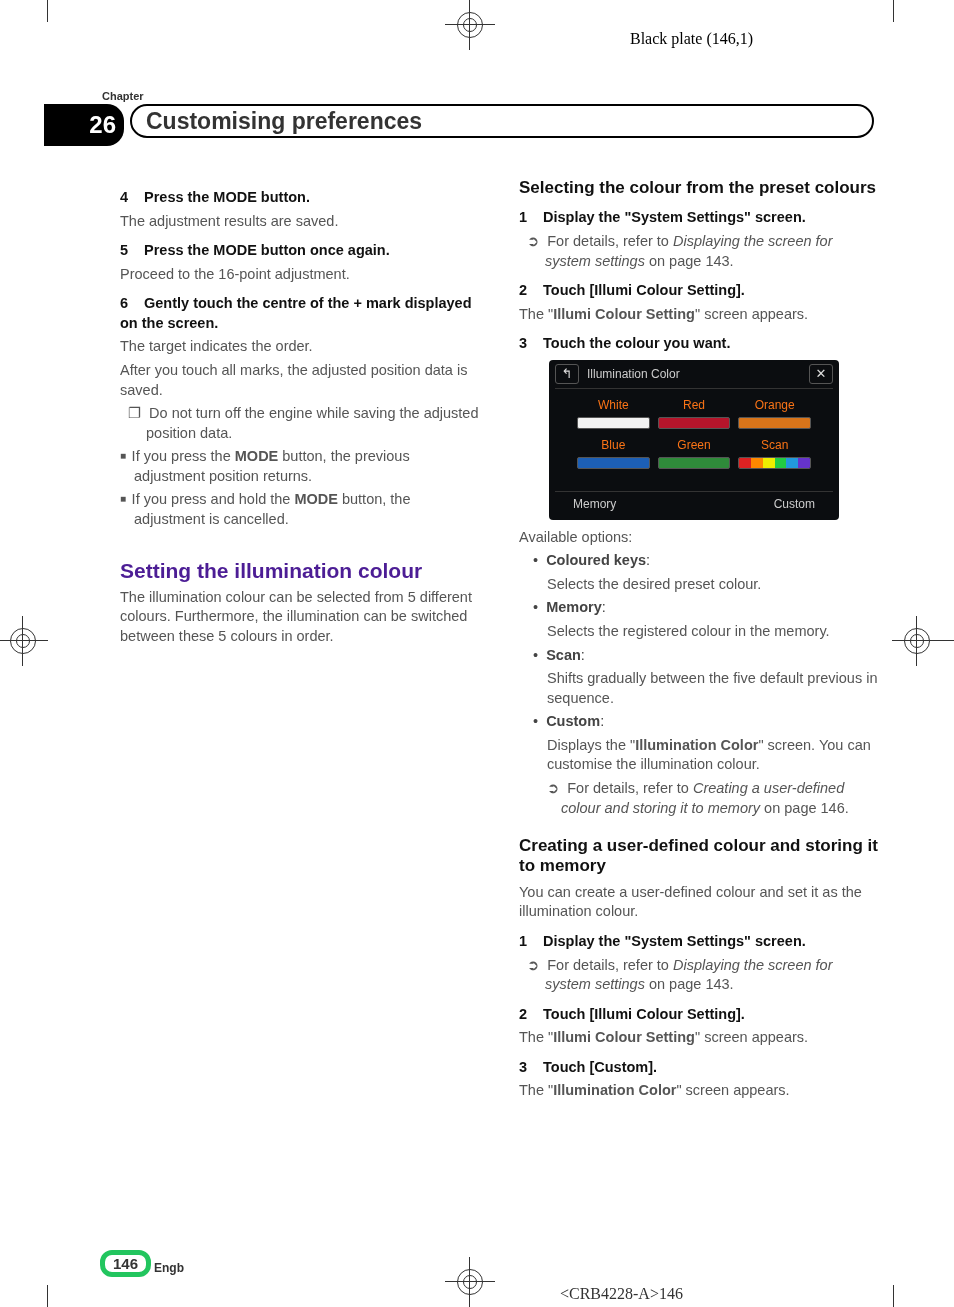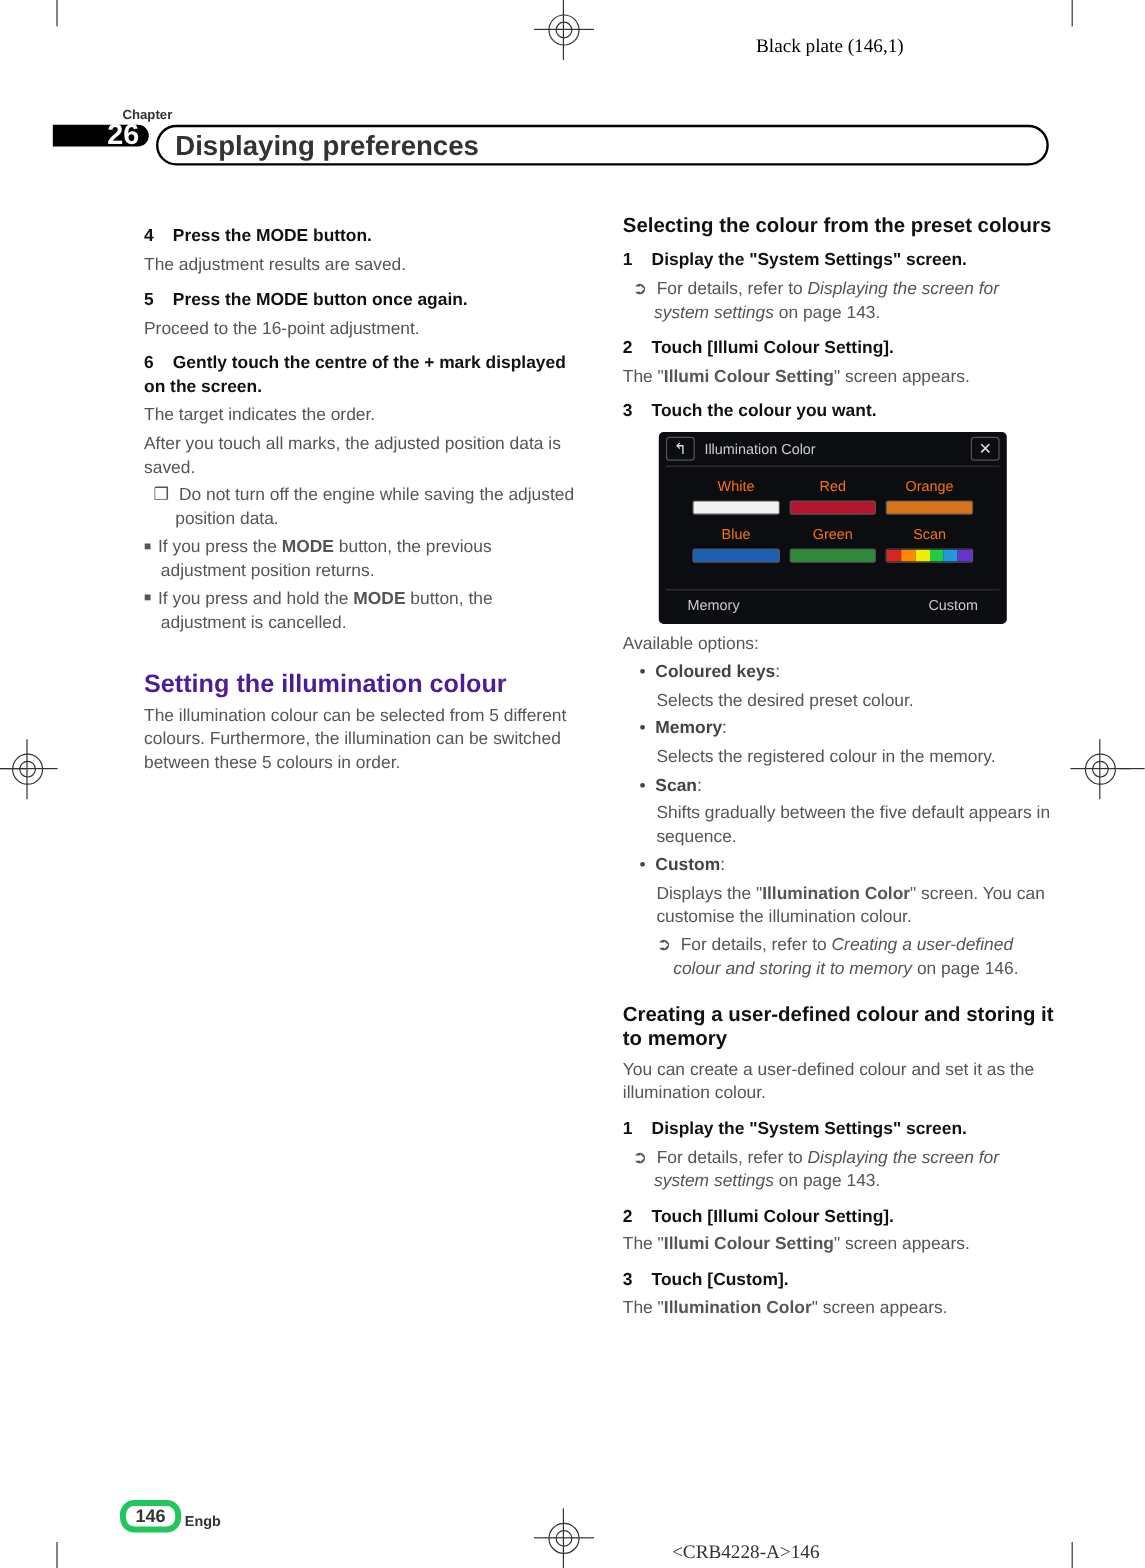--- a/index.html
+++ b/index.html
@@ -16,21 +16,21 @@
   .reg-mark { position:absolute; width:30px; height:30px; }
   .reg-mark::before { content:""; position:absolute; left:14px; top:-10px; width:1px; height:50px; background:#333; }
   .reg-mark::after { content:""; position:absolute; top:14px; left:-10px; height:1px; width:50px; background:#333; }
   .reg-circle { position:absolute; left:2px; top:2px; width:26px; height:26px; border:1px solid #333; border-radius:50%; }
   .reg-circle2 { position:absolute; left:8px; top:8px; width:14px; height:14px; border:1px solid #333; border-radius:50%; }
 
   .header-text { position:absolute; top:30px; left:630px; font-family:"Times New Roman",serif; font-size:16px; color:#000; }
 
   .chapter-label { position:absolute; top:90px; left:102px; font-size:11px; font-weight:bold; }
   .chapter-badge {
-    position:absolute; top:104px; left:44px; width:80px; height:18px;
+    position:absolute; top:104px; left:44px; width:80px; height:42px;
     background:#000; color:#fff; font-weight:bold; font-size:24px;
     display:flex; align-items:center; justify-content:flex-end; padding-right:8px;
     border-top-right-radius:17px; border-bottom-right-radius:17px;
   }
   .title-bar {
     position:absolute; top:104px; left:130px; right:80px; height:34px;
     border:2px solid #000; border-radius:17px;
     display:flex; align-items:center; padding-left:14px;
     font-size:23px; font-weight:900; font-family:Arial,Helvetica,sans-serif;
   }
@@ -104,21 +104,21 @@
   </div>
 <div class="reg-mark" style="right:22px; top:626px;">
     <div class="reg-circle"></div>
     <div class="reg-circle2"></div>
   </div>
 
 <div class="header-text">Black plate (146,1)</div>
 
 <div class="chapter-label">Chapter</div>
 <div class="chapter-badge">26</div>
-<div class="title-bar">Displaying preferences</div>
+<div class="title-bar">Customising preferences</div>
 
 <div class="columns">
 
   <div class="col">
     <p class="step-line"><span class="num">4</span><span>Press the MODE button.</span></p>
     <p class="body-text">The adjustment results are saved.</p>
 
     <p class="step-line"><span class="num">5</span><span>Press the MODE button once again.</span></p>
     <p class="body-text">Proceed to the 16-point adjustment.</p>
 
@@ -189,21 +189,21 @@
       </div>
     </div>
 
     <p class="body-text">Available options:</p>
     <div class="opt-list">
       <p class="li"><span>•&nbsp;&nbsp;</span><b>Coloured keys</b>:</p>
       <p class="sub body-text">Selects the desired preset colour.</p>
       <p class="li"><span>•&nbsp;&nbsp;</span><b>Memory</b>:</p>
       <p class="sub body-text">Selects the registered colour in the memory.</p>
       <p class="li"><span>•&nbsp;&nbsp;</span><b>Scan</b>:</p>
-      <p class="sub body-text">Shifts gradually between the five default appears in sequence.</p>
+      <p class="sub body-text">Shifts gradually between the five default previous in sequence.</p>
       <p class="li"><span>•&nbsp;&nbsp;</span><b>Custom</b>:</p>
       <p class="sub body-text"><span>Displays the "</span><b>Illumination Color</b><span>" screen. You can customise the illumination colour.</span></p>
       <p class="sub2 body-text"><span class="ref-arrow">➲&nbsp;&nbsp;</span><span>For details, refer to </span><span class="italic">Creating a user-defined colour and storing it to memory</span><span> on page 146.</span></p>
     </div>
 
     <div class="section-h3" style="margin-top:18px;">Creating a user-defined colour and storing it to memory</div>
     <p class="body-text">You can create a user-defined colour and set it as the illumination colour.</p>
 
     <p class="step-line"><span class="num">1</span><span>Display the "System Settings" screen.</span></p>
     <p class="note-line body-text"><span class="ref-arrow">➲&nbsp;&nbsp;</span><span>For details, refer to </span><span class="italic">Displaying the screen for system settings</span><span> on page 143.</span></p>

